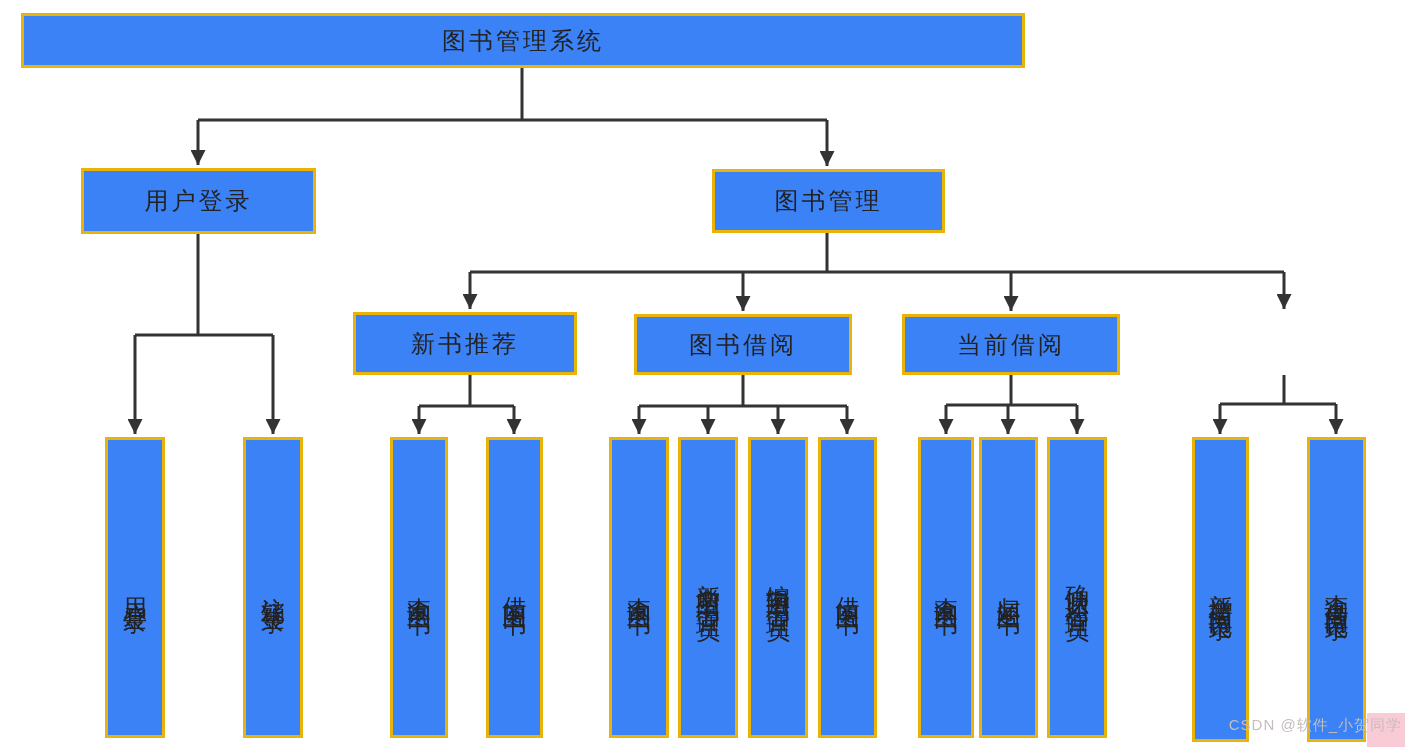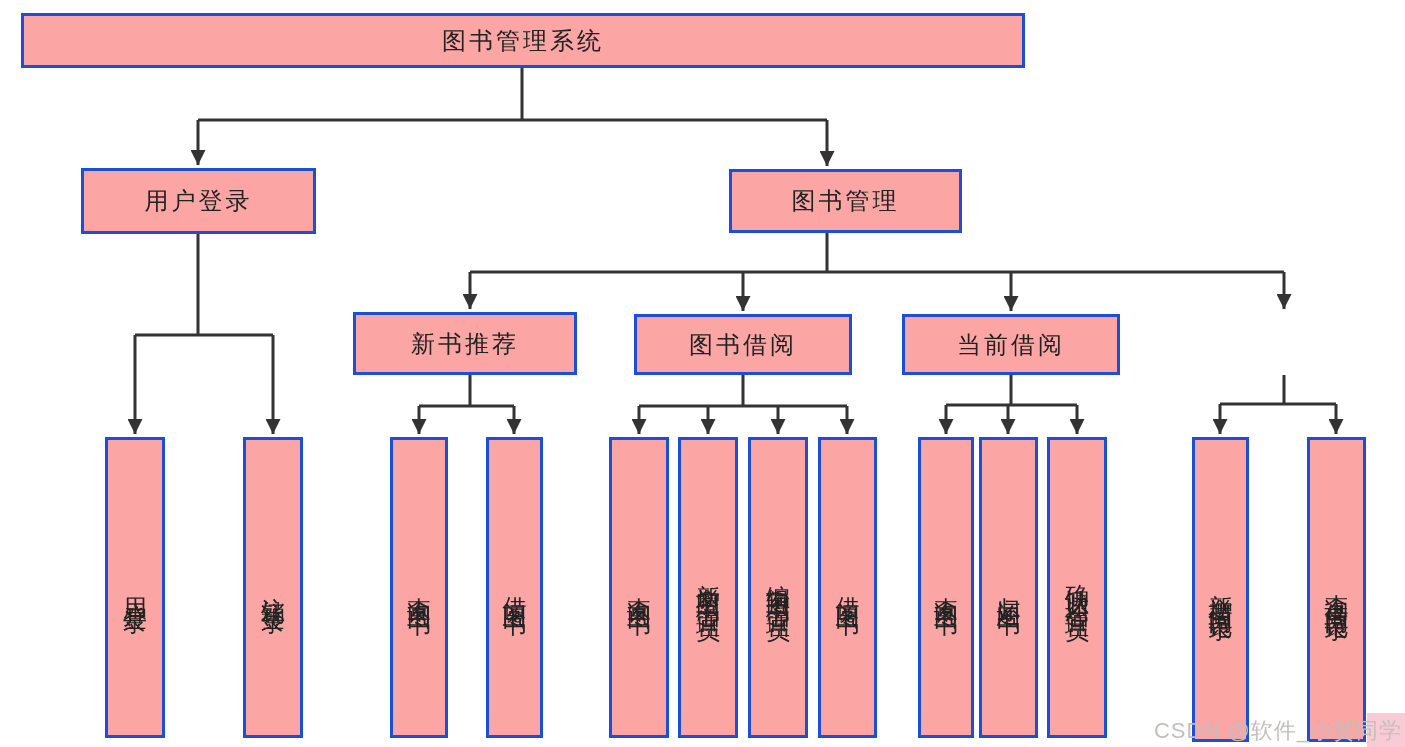--- a/index.html
+++ b/index.html
@@ -17,22 +17,22 @@
   }
   #wires {
     position: absolute;
     left: 0; top: 0;
     width: 1405px; height: 747px;
     z-index: 1;
   }
   .node {
     position: absolute;
     box-sizing: border-box;
-    background: #fca5a5;
-    border: 3px solid #1d4ed8;
+    background: #3b82f6;
+    border: 3px solid #eab308;
     display: flex;
     align-items: center;
     justify-content: center;
     color: #222222;
     z-index: 2;
   }
   .hnode {
     font-size: 24px;
     letter-spacing: 3px;
     white-space: nowrap;
@@ -52,21 +52,21 @@
     width: 38px;
     height: 34px;
     background: #f2a0b4;
     opacity: 0.55;
     z-index: 3;
   }
   .watermark {
     position: absolute;
     right: 3px;
     top: 716px;
-    font-size: 22px;
+    font-size: 15px;
     letter-spacing: 1px;
     color: #c6bdbd;
     white-space: nowrap;
     z-index: 4;
   }
 </style>
 </head>
 <body>
 
 <div id="canvas">
@@ -109,21 +109,21 @@
     <line x1="1008" y1="405" x2="1008" y2="434" stroke="#333333" stroke-width="3" marker-end="url(#arrow)"></line>
     <line x1="1077" y1="405" x2="1077" y2="434" stroke="#333333" stroke-width="3" marker-end="url(#arrow)"></line>
 
     <line x1="1220" y1="404" x2="1220" y2="434" stroke="#333333" stroke-width="3" marker-end="url(#arrow)"></line>
     <line x1="1336" y1="404" x2="1336" y2="434" stroke="#333333" stroke-width="3" marker-end="url(#arrow)"></line>
   </svg>
 
   <div class="node hnode" style="left:21px; top:13px; width:1004px; height:55px;">图书管理系统</div>
 
   <div class="node hnode" style="left:81px; top:168px; width:235px; height:66px;">用户登录</div>
-  <div class="node hnode" style="left:712px; top:169px; width:233px; height:64px;margin-left:17px;">图书管理</div>
+  <div class="node hnode" style="left:712px; top:169px; width:233px; height:64px;">图书管理</div>
 
   <div class="node hnode" style="left:353px; top:312px; width:224px; height:63px;">新书推荐</div>
   <div class="node hnode" style="left:634px; top:314px; width:218px; height:61px;">图书借阅</div>
   <div class="node hnode" style="left:902px; top:314px; width:218px; height:61px;">当前借阅</div>
 
   <div class="node vnode" style="left:105px; top:437px; width:60px; height:301px;">用户登录</div>
   <div class="node vnode" style="left:243px; top:437px; width:60px; height:301px;">注销登录</div>
 
   <div class="node vnode" style="left:390px; top:437px; width:58px; height:301px;">查询图书</div>
   <div class="node vnode" style="left:486px; top:437px; width:57px; height:301px;">借阅图书</div>

